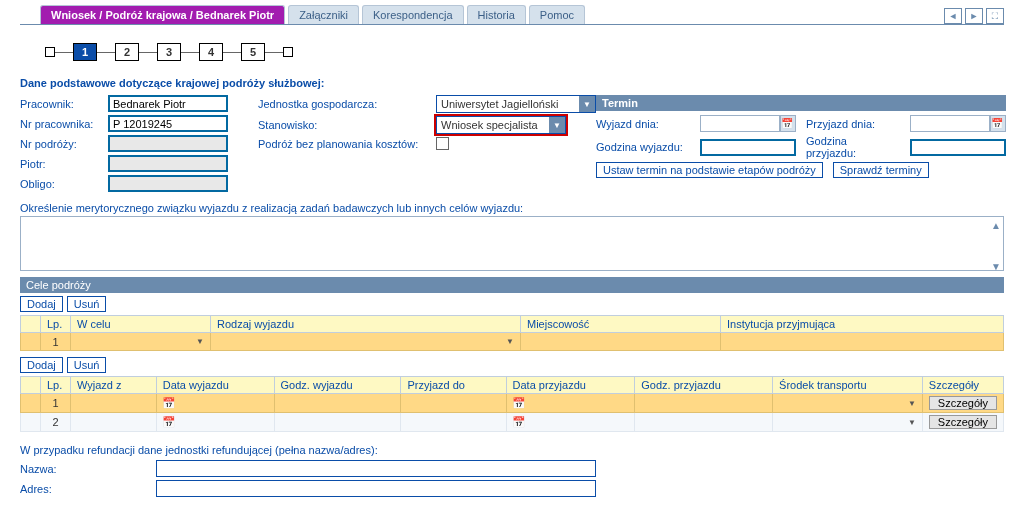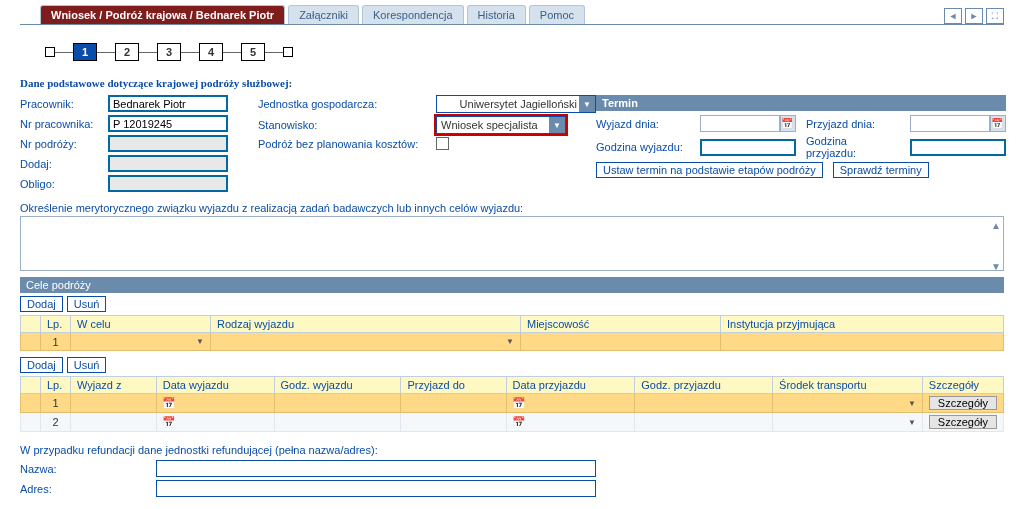--- a/index.html
+++ b/index.html
@@ -2,33 +2,33 @@
 <html><head>
 <meta charset="utf-8">
 <style>
 * { box-sizing: border-box; margin: 0; padding: 0; }
 body { font-family: Tahoma, Verdana, sans-serif; font-size: 11px; color: #333; background: #fff; padding: 5px 20px; }
 
 
 .tab-bar { border-bottom: 1px solid #6b8bad; margin-bottom: 10px; display: flex; align-items: flex-end; justify-content: space-between; }
 .tabs { display: flex; gap: 3px; padding-left: 20px; }
 .tab { background: #d5e1ec; color: #3b5f87; padding: 3px 10px; border: 1px solid #b5c5d6; border-bottom: none; border-radius: 3px 3px 0 0; font-size: 11px; cursor: pointer; }
-.tab.active { background: #7f1d1d; color: #fff; font-weight: bold; }
+.tab.active { background: #a21caf; color: #fff; font-weight: bold; }
 .tab-controls { display: flex; gap: 3px; padding-right: 0; }
 .tab-ctrl { border:1px solid #6b8bad; background:#fff; width:18px; height:16px; display:inline-flex; align-items:center; justify-content:center; color:#6b8bad; font-size:9px; cursor:pointer; }
 
 
 .stepper { display:flex; align-items:center; gap:0; padding: 8px 0 12px 25px; }
 .step-box { border:1px solid #000; width:24px; height:18px; display:inline-flex; align-items:center; justify-content:center; font-weight:bold; font-size:11px; }
 .step-box.active { background:#0a4da8; color:#fff; }
 .step-line { width:18px; height:0; border-top:1px solid #666; }
 .step-end { width:10px; height:10px; border:1px solid #000; }
 
 
-.section-title { color:#0a4da8; font-weight:bold; margin: 4px 0 6px 0; font-size: 11px; font-family: Liberation Serif, serif; }
+.section-title { color:#0a4da8; font-weight:bold; margin: 4px 0 6px 0; font-size: 11px; }
 
 
 .form-block { display:flex; align-items:flex-start; }
 .form-left { flex:1; display:flex; gap:30px; }
 .form-col { display:flex; flex-direction:column; gap:3px; }
 .form-row { display:flex; align-items:center; gap:8px; }
 .form-row label { color:#0a4da8; width:80px; }
 .form-row.wide label { width:170px; }
 .text-input { border:2px solid #0369a1; height:17px; padding:0 3px; font-size:11px; width:120px; }
 .readonly { background:#e8e8e8; }
@@ -121,33 +121,33 @@
       </div>
       <div class="form-row">
         <label>Nr pracownika:</label>
         <input class="text-input" value="P 12019245" style="">
       </div>
       <div class="form-row">
         <label>Nr podróży:</label>
         <input class="text-input readonly" value="" style="">
       </div>
       <div class="form-row">
-        <label>Dodaj:</label>
+        <label>Piotr:</label>
         <input class="text-input readonly" value="" style="">
       </div>
       <div class="form-row">
         <label>Obligo:</label>
         <input class="text-input readonly" value="" style="">
       </div>
     </div>
 
     <div class="form-col">
       <div class="form-row wide">
         <label>Jednostka gospodarcza:</label>
-        <div class="select" style="width:160px;justify-content:flex-end;">
+        <div class="select" style="width:160px;">
           <span style="padding-left:4px;">Uniwersytet Jagielloński</span>
           <span class="arrow">▼</span>
         </div>
       </div>
       <div class="form-row wide">
         <label>Stanowisko:</label>
         <div class="select highlight" style="width:130px;">
           <span style="padding-left:4px;">Wniosek specjalista</span>
           <span class="arrow">▼</span>
         </div>

